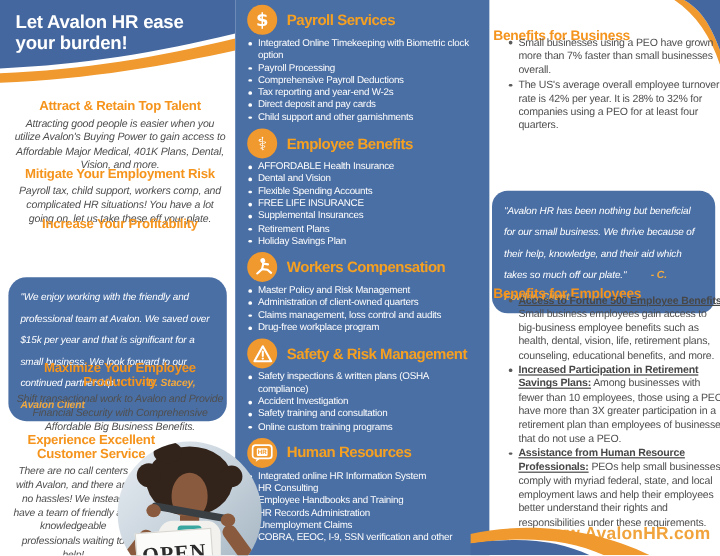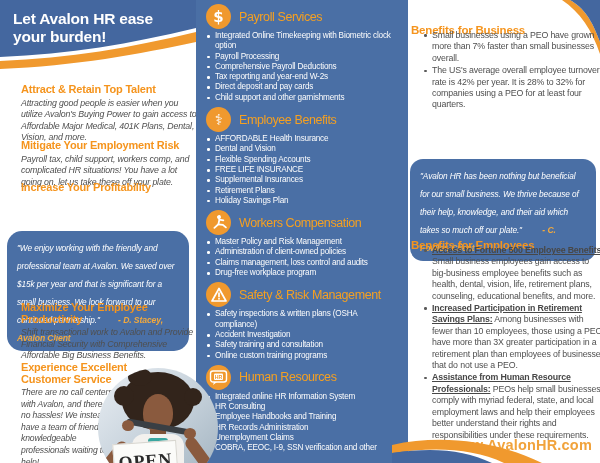--- a/index.html
+++ b/index.html
@@ -5,21 +5,21 @@
   html,body{margin:0;padding:0;}
   body{width:600px;height:463px;overflow:hidden;background:#fff;
        font-family:"Liberation Sans",sans-serif;letter-spacing:-0.1px;}
   .page{position:relative;width:600px;height:463px;background:#fff;overflow:hidden;}
 
   
   .left-col{position:absolute;left:0;top:0;width:172px;height:463px;background:#fff;}
   .hdr-svg{position:absolute;left:0;top:0;}
   .hdr-title{position:absolute;left:13px;top:10px;width:152px;color:#fff;
              font-weight:bold;font-size:15.5px;line-height:1.18;letter-spacing:-0.2px;}
-  .lblock{position:absolute;left:21px;width:178px;}
+  .lblock{position:absolute;left:11px;width:178px;text-align:center;}
   .lh{color:#f5941d;font-weight:bold;font-size:11px;line-height:11.5px;margin:0 0 2px 0;letter-spacing:-0.2px;}
   .lb{color:#4f4f4f;font-size:8.8px;line-height:11.6px;margin:0;letter-spacing:-0.15px;font-style:italic;}
   .quote-box{position:absolute;left:7px;top:231px;width:182px;box-sizing:border-box;
              background:#4a6fa5;border-radius:15px;padding:6px 10px;}
   .quote-box .qt{color:#fff;font-style:italic;font-size:8.3px;line-height:11.9px;}
   .quote-box .qa{color:#f2a93d;font-style:italic;font-weight:bold;font-size:8.6px;line-height:11.9px;margin-left:14px;}
 
   
   .photo{position:absolute;left:98px;top:368px;width:120px;height:120px;border-radius:50%;
          overflow:hidden;z-index:6;background:linear-gradient(135deg,#e9eef3 0%,#c3cfd9 55%,#9fb0bd 100%);}
@@ -43,21 +43,21 @@
                   font-weight:bold;font-size:18px;letter-spacing:1px;color:#2b2b2b;}
 
   
   .mid-col{position:absolute;left:196px;top:0;width:212px;height:463px;background:#4a6fa5;
            box-sizing:border-box;padding:4px 10px 0 10px;}
   .msec{margin-bottom:4px;}
   .msec-head{display:flex;align-items:center;gap:8px;margin-bottom:2px;}
   .micon{width:25px;height:25px;border-radius:50%;background:#f0992e;flex:none;
          display:flex;align-items:center;justify-content:center;color:#fff;
          font-weight:bold;font-size:15px;font-family:"DejaVu Sans",sans-serif;}
-  .mtitle{color:#f5a021;font-weight:normal;font-size:12.5px;letter-spacing:-0.4px;white-space:nowrap;}
+  .mtitle{color:#f5a021;font-weight:bold;font-size:12.5px;letter-spacing:-0.4px;white-space:nowrap;}
   .mul{list-style:none;margin:0;padding:0;}
   .mul li{position:relative;padding-left:9px;color:#fdfdfd;font-size:8.2px;
           line-height:10.3px;letter-spacing:-0.2px;}
   .mul li::before{content:"";position:absolute;left:1px;top:4px;width:2.6px;height:2.6px;
                   border-radius:50%;background:#fff;}
 
   
   .right-col{position:absolute;left:408px;top:0;width:192px;height:463px;background:#fff;}
   .rh{position:absolute;left:3px;color:#f5941d;font-weight:bold;font-size:11.5px;letter-spacing:-0.2px;}
   .rul{position:absolute;left:15px;width:182px;list-style:none;margin:0;padding:0;}
@@ -182,21 +182,21 @@
               <path d="M10.5,6 L8,10 L3,12"></path>
               <path d="M8,10 L12,12 L14,15.5"></path>
               <path d="M10.5,6 L14,8"></path>
             </g>
           </svg>
         </div>
         <div class="mtitle">Workers Compensation</div>
       </div>
       <ul class="mul">
         <li>Master Policy and Risk Management</li>
-        <li>Administration of client-owned policies</li>
+        <li>Administration of client-owned quarters</li>
         <li>Claims management, loss control and audits</li>
         <li>Drug-free workplace program</li>
       </ul>
     </div>
 
     <div class="msec">
       <div class="msec-head">
         <div class="micon">
           <svg width="18" height="18" viewBox="0 0 18 18">
             <path d="M9,2.5 L16,15 H2 Z" fill="none" stroke="#fff" stroke-width="1.7" stroke-linejoin="round"></path>

